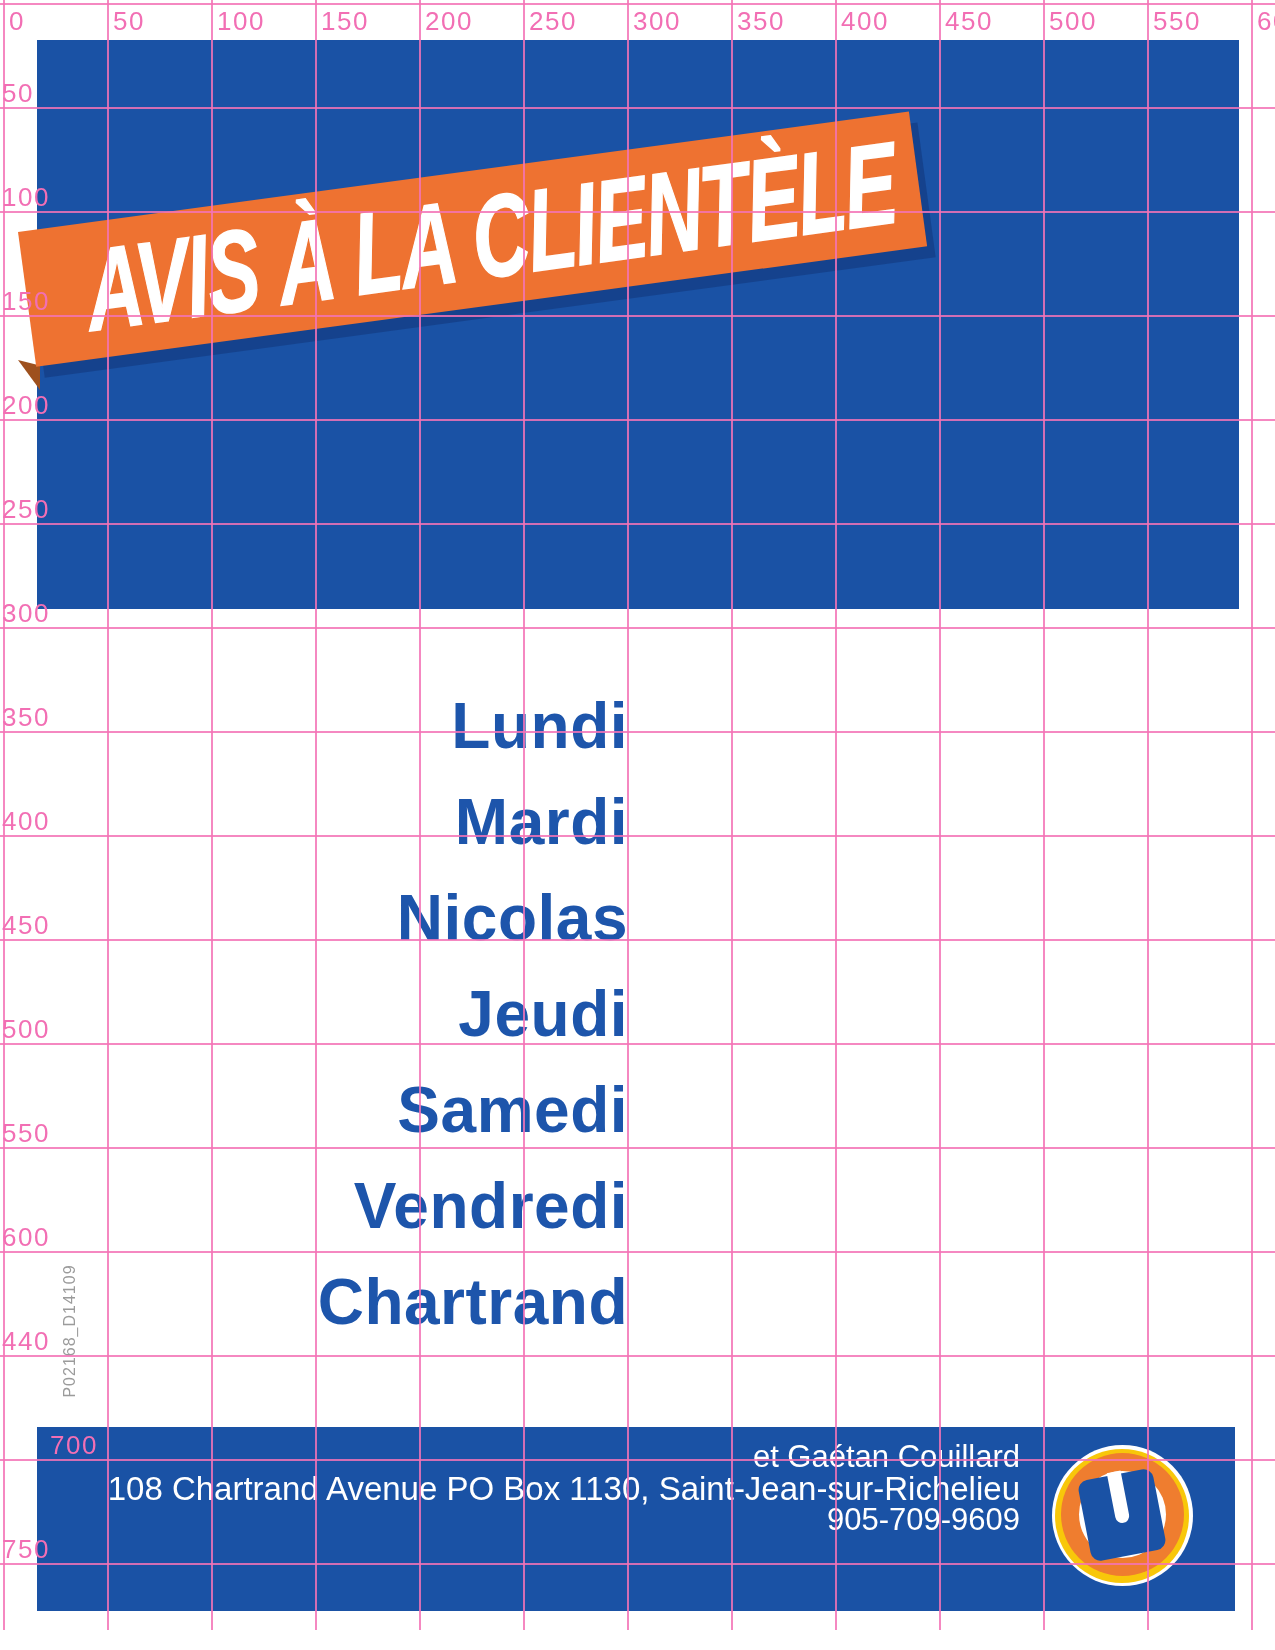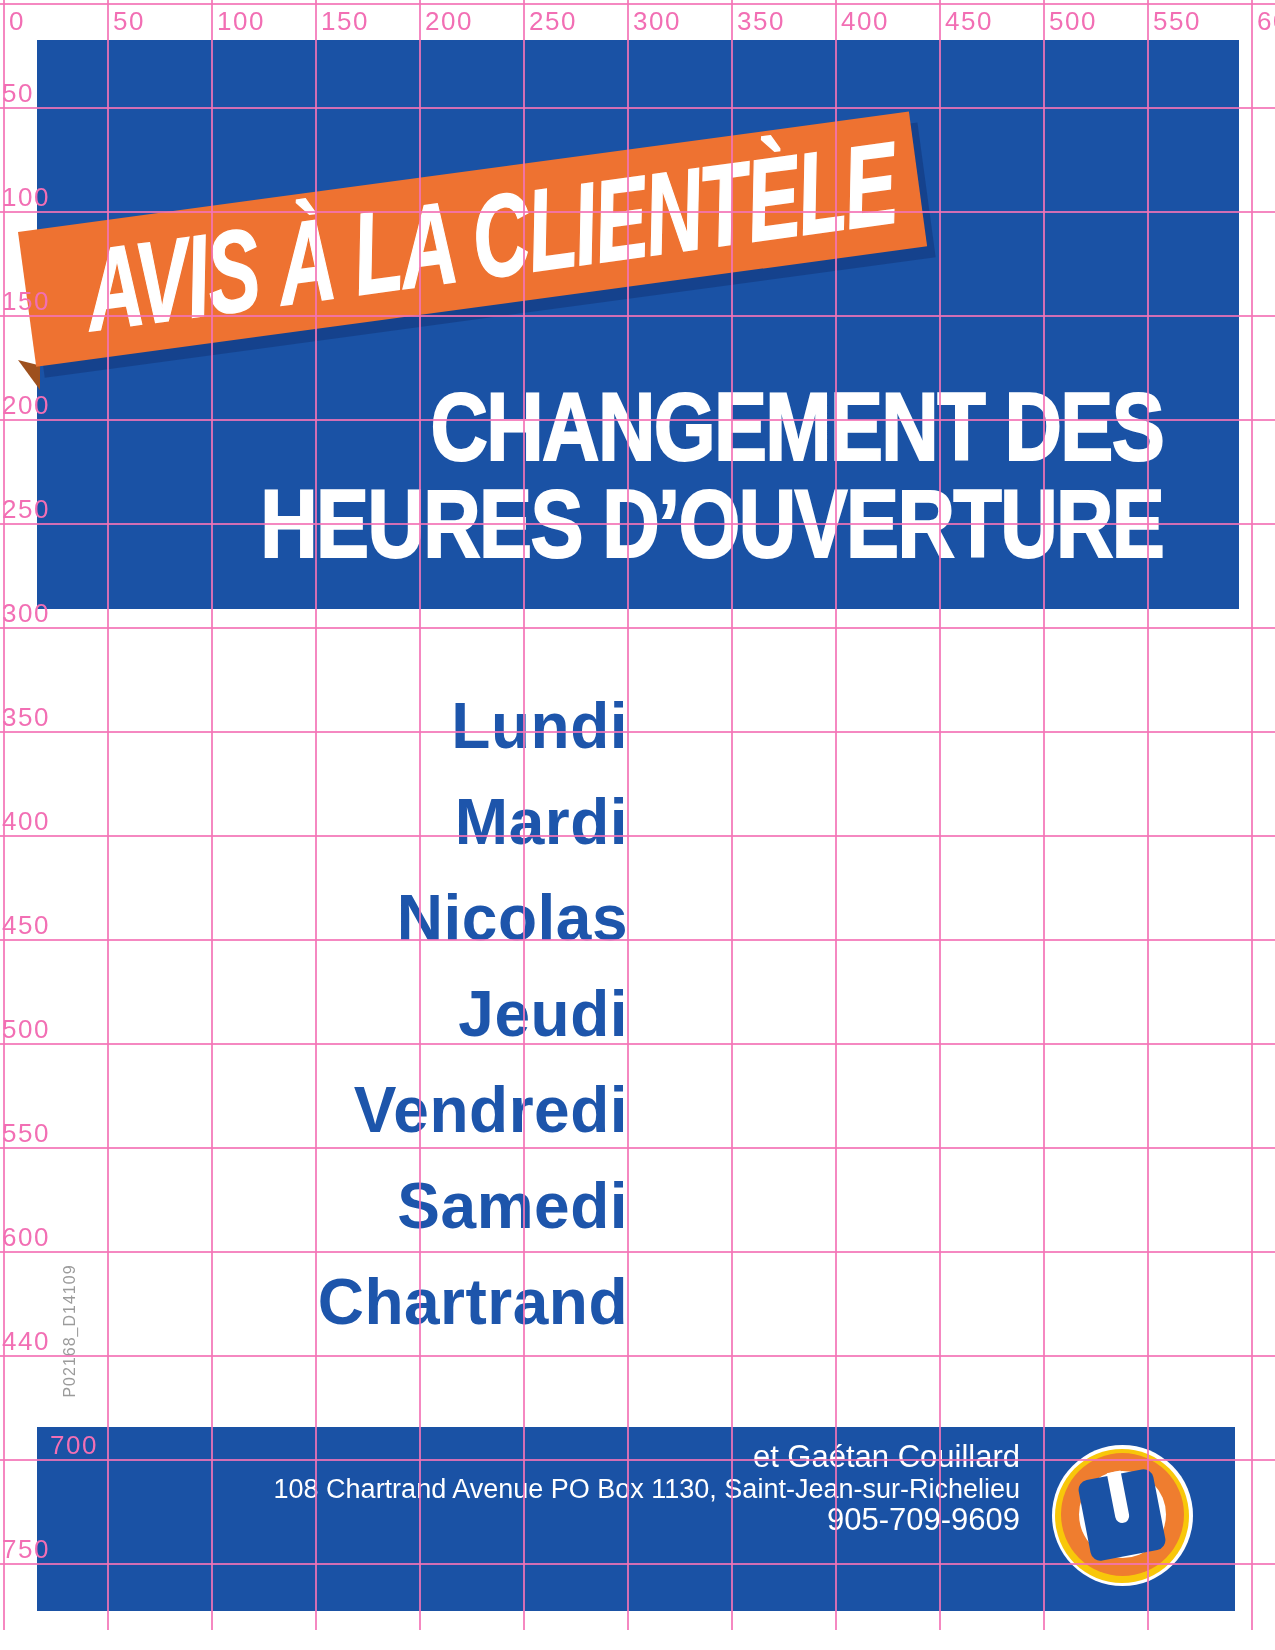--- a/index.html
+++ b/index.html
@@ -45,21 +45,21 @@
   
   #days-list{
     position:absolute; right:647px; top:678px; text-align:right;
     font-size:64px; line-height:96px; font-weight:bold; letter-spacing:0.5px;
     color:var(--day-text); z-index:4; white-space:nowrap;
   }
   
   #footer-text{position:absolute; right:255px; top:1440px; text-align:right; color:#fff; z-index:4; white-space:nowrap;}
   .ft-bold1{font-size:31px; font-weight:bold; line-height:36px;}
   .ft-bold2{font-size:31px; font-weight:normal; line-height:34px;}
-  .ft-reg{font-size:27px; line-height:30px;margin-left:20px;}
+  .ft-reg{font-size:33px; line-height:30px;margin-left:20px;}
   .ft-reg2{font-size:31px; line-height:31px;}
   
   #logo{position:absolute; left:1052px; top:1445px; width:141px; height:141px; z-index:4;}
   #logo .ring-white{position:absolute; left:0; top:0; width:141px; height:141px; border-radius:50%; background:#fff;}
   #logo .ring-yellow{position:absolute; left:3px; top:4px; width:134px; height:134px; border-radius:50%; background:var(--logo-yellow);}
   #logo .ring-orange{position:absolute; left:9px; top:8px; width:123px; height:123px; border-radius:50%; background:var(--logo-orange);}
   #logo .disc{position:absolute; left:27px; top:26px; width:87px; height:87px; border-radius:50%; background:#fff;}
   #logo .u-glyph{
     position:absolute; left:32px; top:29px; width:76px; height:82px;
     background:var(--blue); border-radius:10px; transform:rotate(-11deg);
@@ -86,32 +86,28 @@
 <div id="page">
 
   <div id="header-box" class="panel"></div>
   <div id="footer-bar" class="panel"></div>
 
   <div id="ribbon-fold"></div>
   <div id="ribbon">
     <span id="ribbon-label">AVIS À LA CLIENTÈLE</span>
   </div>
 
-  <div id="heading">
-    <span class="hline">CHANGEMENT DES</span>
-    <span class="hline">HEURES D’OUVERTURE</span>
-  </div>
 
   <div id="days-list">
       <div class="day">Lundi</div>
       <div class="day">Mardi</div>
       <div class="day">Nicolas</div>
       <div class="day">Jeudi</div>
+      <div class="day">Samedi</div>
       <div class="day">Vendredi</div>
-      <div class="day">Samedi</div>
       <div class="day">Chartrand</div>
     </div>
 
   <div id="footer-text">
     <div class="ft-bold2">et Gaétan Couillard</div>
     <div class="ft-reg">108 Chartrand Avenue PO Box 1130, Saint-Jean-sur-Richelieu</div>
     <div class="ft-reg2">905-709-9609</div>
   </div>
 
   <div id="logo">

